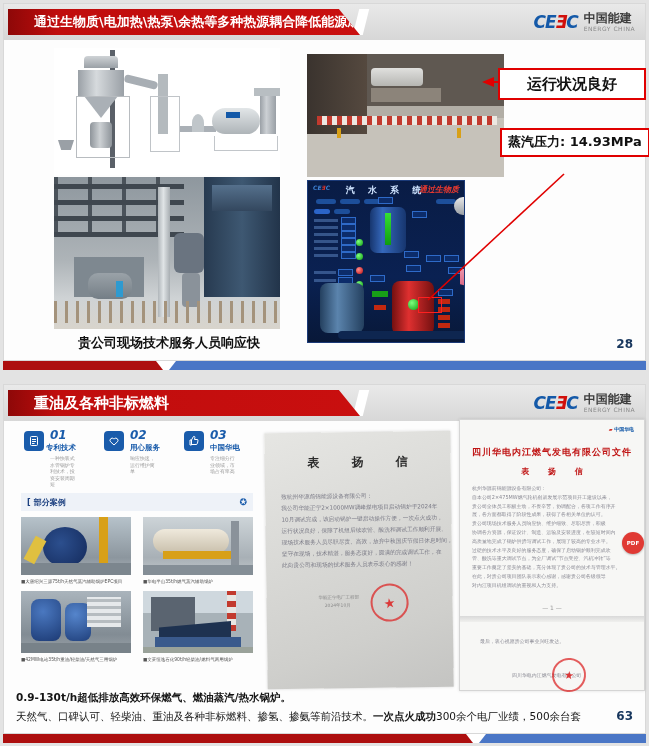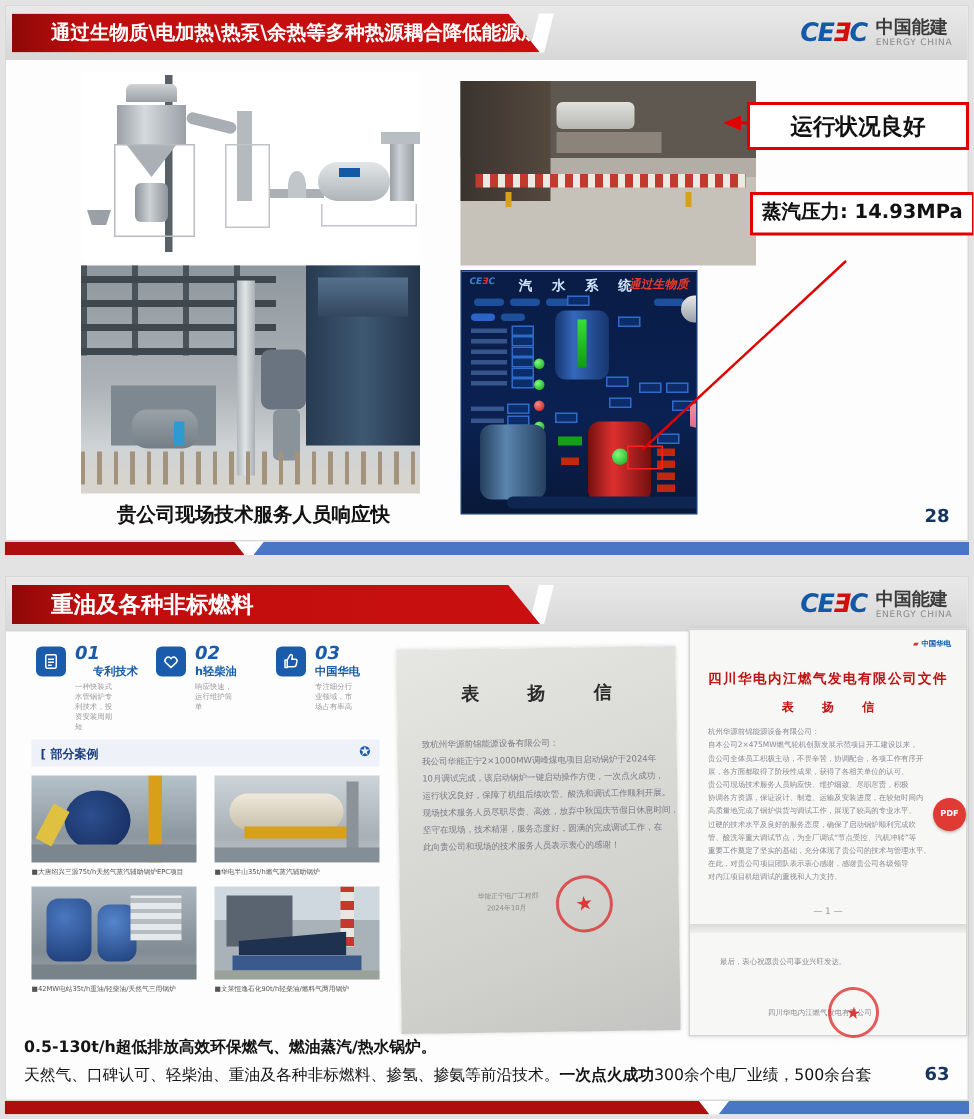--- a/index.html
+++ b/index.html
@@ -228,31 +228,31 @@
   <div>
     <div class="feat-icon" style="left:20px;top:46px;">
       <svg width="12" height="12" viewBox="0 0 24 24">
           <rect x="5" y="3" width="14" height="18" rx="2" fill="none" stroke="#fff" stroke-width="2"></rect>
           <line x1="8" y1="9" x2="16" y2="9" stroke="#fff" stroke-width="2"></line>
           <line x1="8" y1="13" x2="16" y2="13" stroke="#fff" stroke-width="2"></line>
           <line x1="8" y1="17" x2="13" y2="17" stroke="#fff" stroke-width="2"></line>
         </svg>
     </div>
     <div class="feat-num" style="left:46px;top:44px;">01</div>
-    <div class="feat-label" style="left:58px;top:58px;">专利技术</div>
+    <div class="feat-label" style="left:42px;top:58px;">专利技术</div>
     <div class="feat-desc" style="left:46px;top:70px;width:52px;">一种快装式水管锅炉专利技术，投资安装周期短</div>
   </div>
   <div>
     <div class="feat-icon" style="left:100px;top:46px;">
       <svg width="12" height="12" viewBox="0 0 24 24">
           <path d="M12 20l-7-6.5a4.4 4.4 0 016.3-6.1l.7.7.7-.7a4.4 4.4 0 016.3 6.1z" fill="none" stroke="#fff" stroke-width="2"></path>
         </svg>
     </div>
     <div class="feat-num" style="left:126px;top:44px;">02</div>
-    <div class="feat-label" style="left:126px;top:58px;">h轻柴油</div>
+    <div class="feat-label" style="left:126px;top:58px;">用心服务</div>
     <div class="feat-desc" style="left:126px;top:70px;width:52px;">响应快速，运行维护简单</div>
   </div>
   <div>
     <div class="feat-icon" style="left:180px;top:46px;">
       <svg width="12" height="12" viewBox="0 0 24 24">
           <path d="M4 10h3v10H4zM7 19h9a3 3 0 002.9-2.3l1-5A2 2 0 0018 9h-5l.8-3.8A1.8 1.8 0 0010.3 4L7 10" fill="none" stroke="#fff" stroke-width="2" stroke-linejoin="round"></path>
         </svg>
     </div>
     <div class="feat-num" style="left:206px;top:44px;">03</div>
     <div class="feat-label" style="left:206px;top:58px;">中国华电</div>
@@ -337,21 +337,21 @@
     <div class="pagemark" style="top:184px;">— 1 —</div>
     <div class="pagebreak" style="top:196px;"></div>
     <div class="abs" style="left:20px;top:218px;font-size:9px;transform:scale(.55);transform-origin:0 0;color:#8a8a94;white-space:nowrap;">最后，衷心祝愿贵公司事业兴旺发达。</div>
     <div class="abs" style="left:52px;top:252px;font-size:9px;transform:scale(.55);transform-origin:0 0;color:#8a8a94;white-space:nowrap;">四川华电内江燃气发电有限公司</div>
     <div class="seal" style="left:92px;top:238px;width:30px;height:30px;font-size:11px;transform:rotate(6deg);">
         <span>★</span>
       </div>
     <div class="pdf-badge" style="left:162px;top:112px;">PDF</div>
   </div>
 
-  <div class="bottom-line" style="left:12px;top:306px;font-weight:bold;">0.5-130t/h超低排放高效环保燃气、燃油蒸汽/热水锅炉。</div>
+  <div class="bottom-line" style="left:12px;top:306px;font-weight:bold;">0.9-130t/h超低排放高效环保燃气、燃油蒸汽/热水锅炉。</div>
   <div class="bottom-line" style="left:12px;top:325px;">
     <span>天然气、口碑认可、轻柴油、重油及各种非标燃料、掺氢、掺氨等前沿技术。</span><span style="font-weight:bold;">一次点火成功</span><span>300余个电厂业绩，500余台套</span>
   </div>
   <div class="pagenum" style="right:12px;top:324px;">63</div>
 </div>
 <div class="fbar" style="top:734px;">
   <div class="fred" style="width:470px;"></div>
   <div class="fblue" style="left:476px;width:167px;"></div>
 </div>
 

